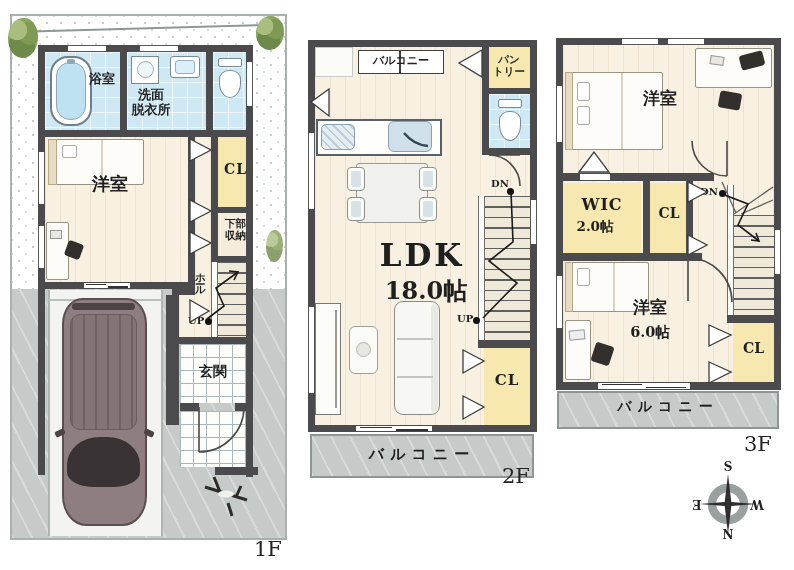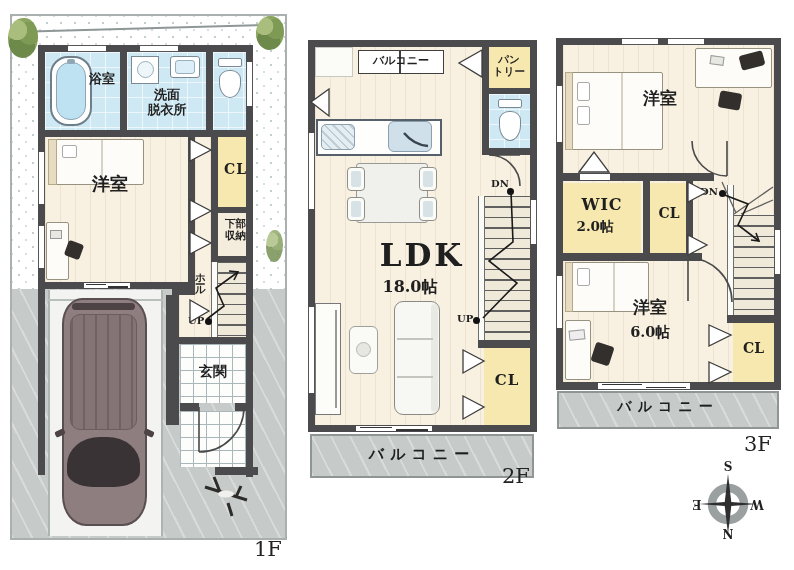--- a/index.html
+++ b/index.html
@@ -115,21 +115,21 @@
   <div class="winh" style="left:68px;top:45px;width:38px"></div>
   <div class="winh" style="left:140px;top:45px;width:38px"></div>
   <div class="winv" style="left:38px;top:152px;height:52px"></div>
   <div class="winv" style="left:38px;top:226px;height:42px"></div>
   <div class="winv" style="left:246px;top:62px;height:44px"></div>
   <div class="a" style="left:84px;top:283px;width:46px;height:5px;background:#fff"></div>
   <div class="a" style="left:86px;top:283.5px;width:20px;height:1.5px;background:#333"></div>
   <div class="a" style="left:108px;top:286px;width:20px;height:1.5px;background:#333"></div>
 
   <div class="lbl" style="left:84px;top:72px;width:36px;font-size:13px">浴室</div>
-  <div class="lbl" style="left:128px;top:88px;width:78px;font-size:13px">
+  <div class="lbl" style="left:112px;top:88px;width:78px;font-size:13px">
     <span style="display:block">洗面</span>
     <span style="display:block">脱衣所</span>
   </div>
   <div class="lbl" style="left:49px;top:174px;width:122px;font-size:18px">洋室</div>
   <div class="lbl" style="left:218px;top:162px;width:35px;font-size:14px;letter-spacing:1px">CL</div>
   <div class="lbl" style="left:218px;top:218px;width:35px;font-size:10.5px">
     <span style="display:block">下部</span>
     <span style="display:block">収納</span>
   </div>
   <div class="lbl vert" style="left:194px;top:266px;font-size:10.5px">ホール</div>
@@ -199,21 +199,21 @@
   <div class="conc" style="left:310px;top:434px;width:224px;height:44px;border:2px solid #8f9595"></div>
 
   <div class="lbl" style="left:358px;top:55px;width:86px;font-size:11px">バルコニー</div>
   <div class="lbl" style="left:488px;top:54px;width:42px;font-size:10.5px">
     <span style="display:block">パン</span>
     <span style="display:block">トリー</span>
   </div>
   <div class="lbl" style="left:491px;top:178px;font-size:10px">DN</div>
   <div class="dot" style="left:507px;top:188px"></div>
   <div class="lbl" style="left:312px;top:238px;width:220px;font-size:31px;letter-spacing:3px">LDK</div>
-  <div class="lbl" style="left:300px;top:278px;width:220px;font-size:16px">18.0帖</div>
+  <div class="lbl" style="left:316px;top:278px;width:220px;font-size:24px">18.0帖</div>
   <div class="lbl" style="left:457px;top:313px;font-size:10px">UP</div>
   <div class="dot" style="left:473px;top:317px"></div>
   <div class="lbl" style="left:484px;top:372px;width:46px;font-size:15px;letter-spacing:1px">CL</div>
   <div class="lbl" style="left:310px;top:446px;width:224px;font-size:15px;letter-spacing:6px">バルコニー</div>
   <div class="flbl" style="left:502px;top:464px">2F</div>
 
   <div class="room" style="left:563px;top:45px;width:211px;height:337px"></div>
 
   <div class="furn" style="left:565px;top:72px;width:98px;height:78px"></div>
   <div class="a" style="left:565px;top:72px;width:8px;height:78px;background:#e7dbc2;border:1px solid #b5a888"></div>

